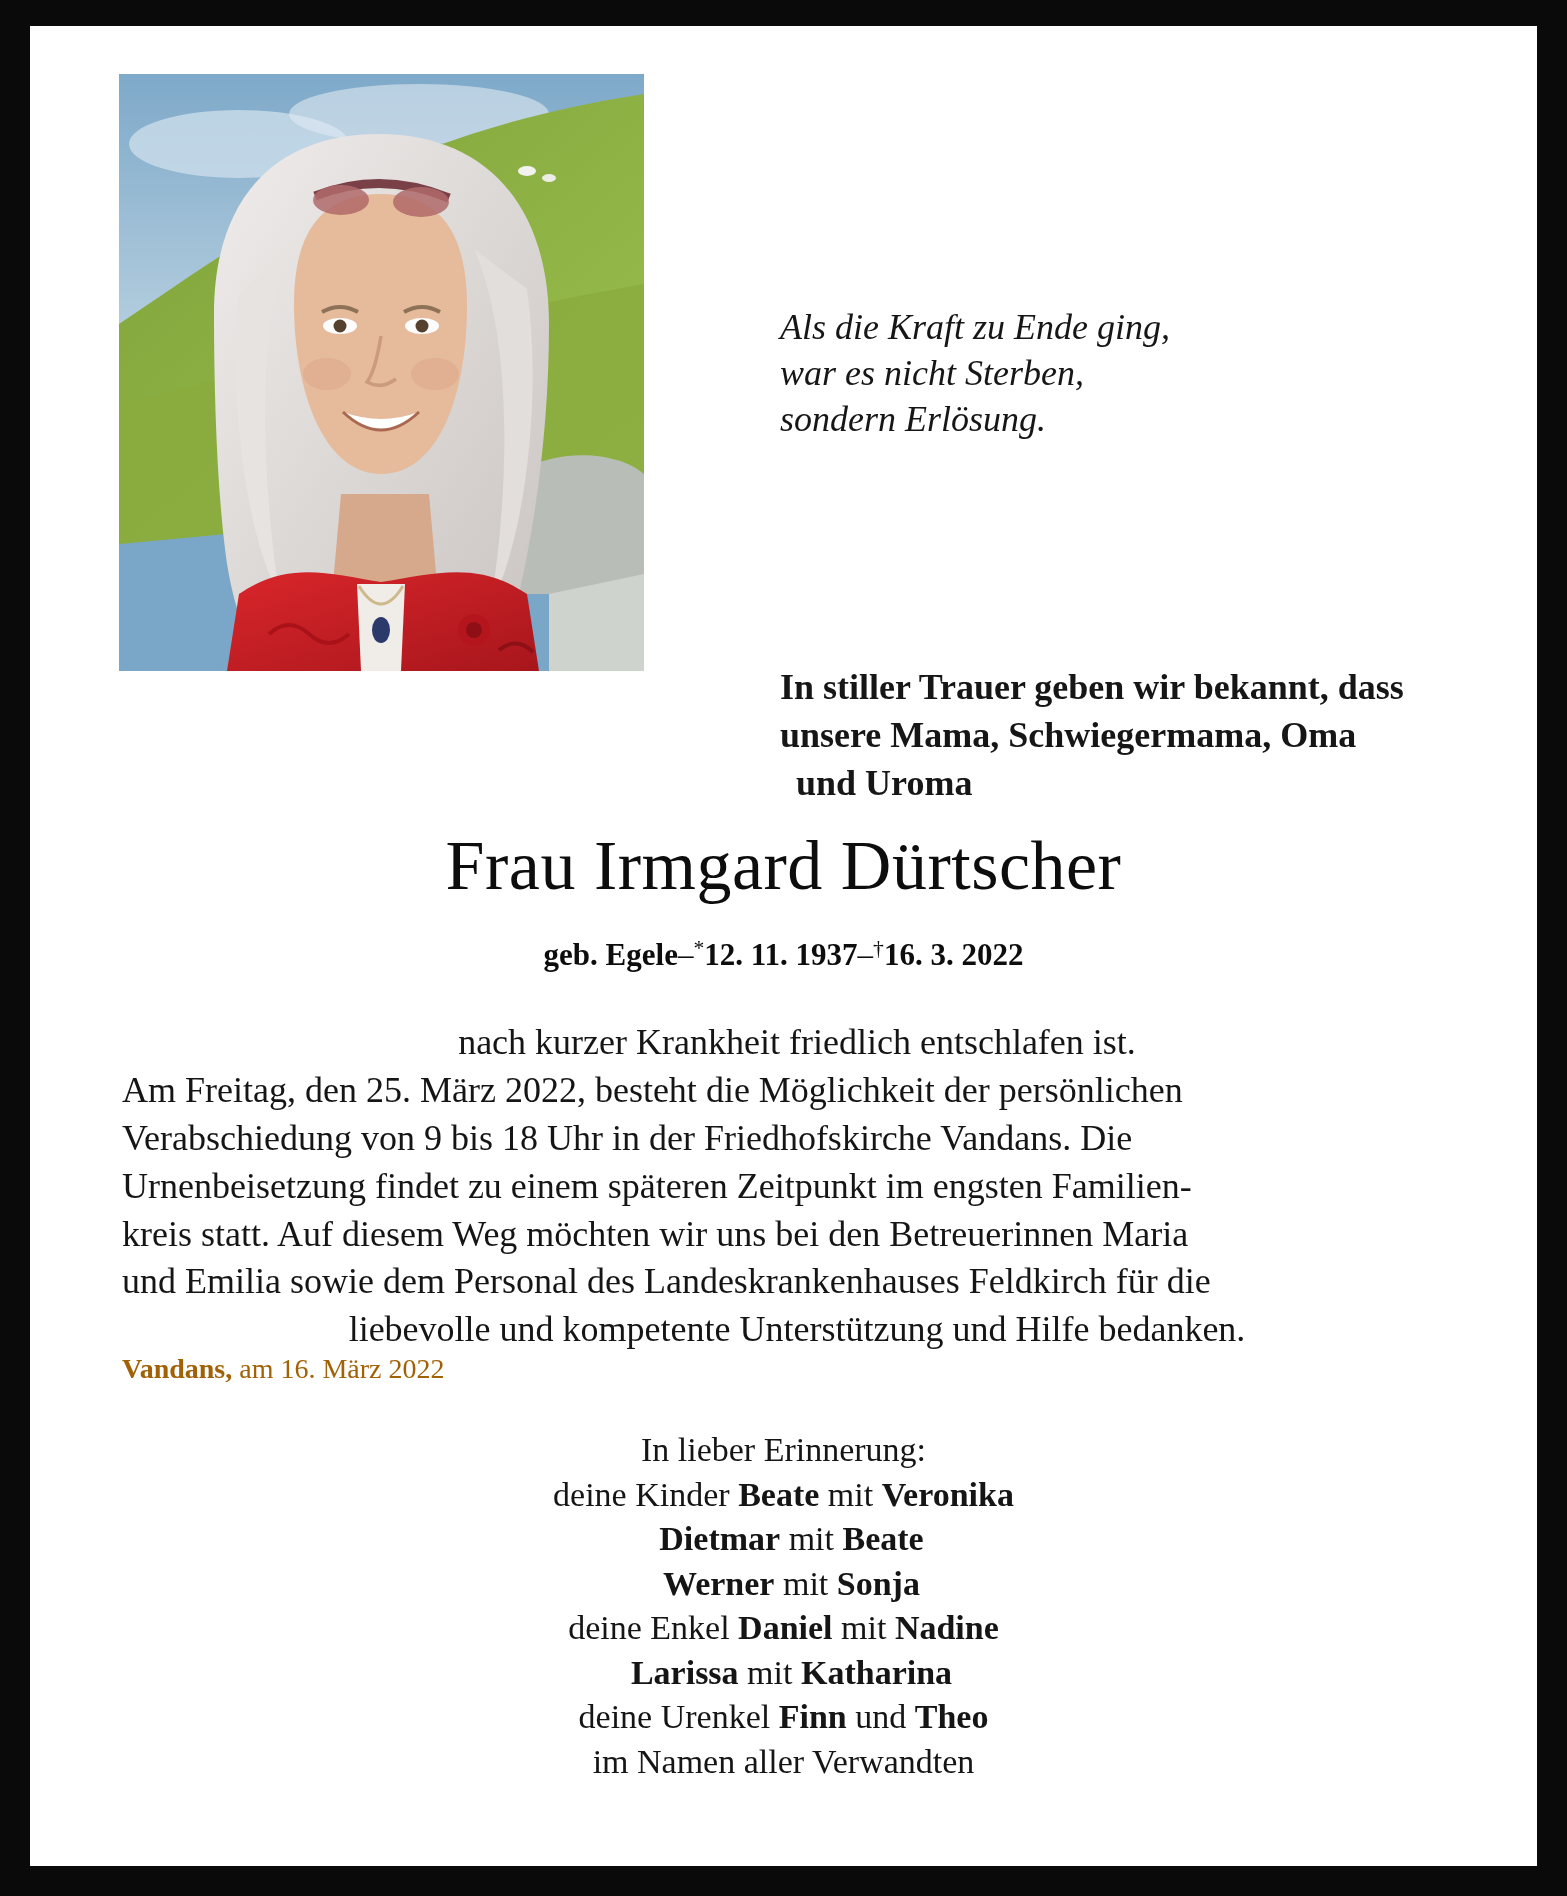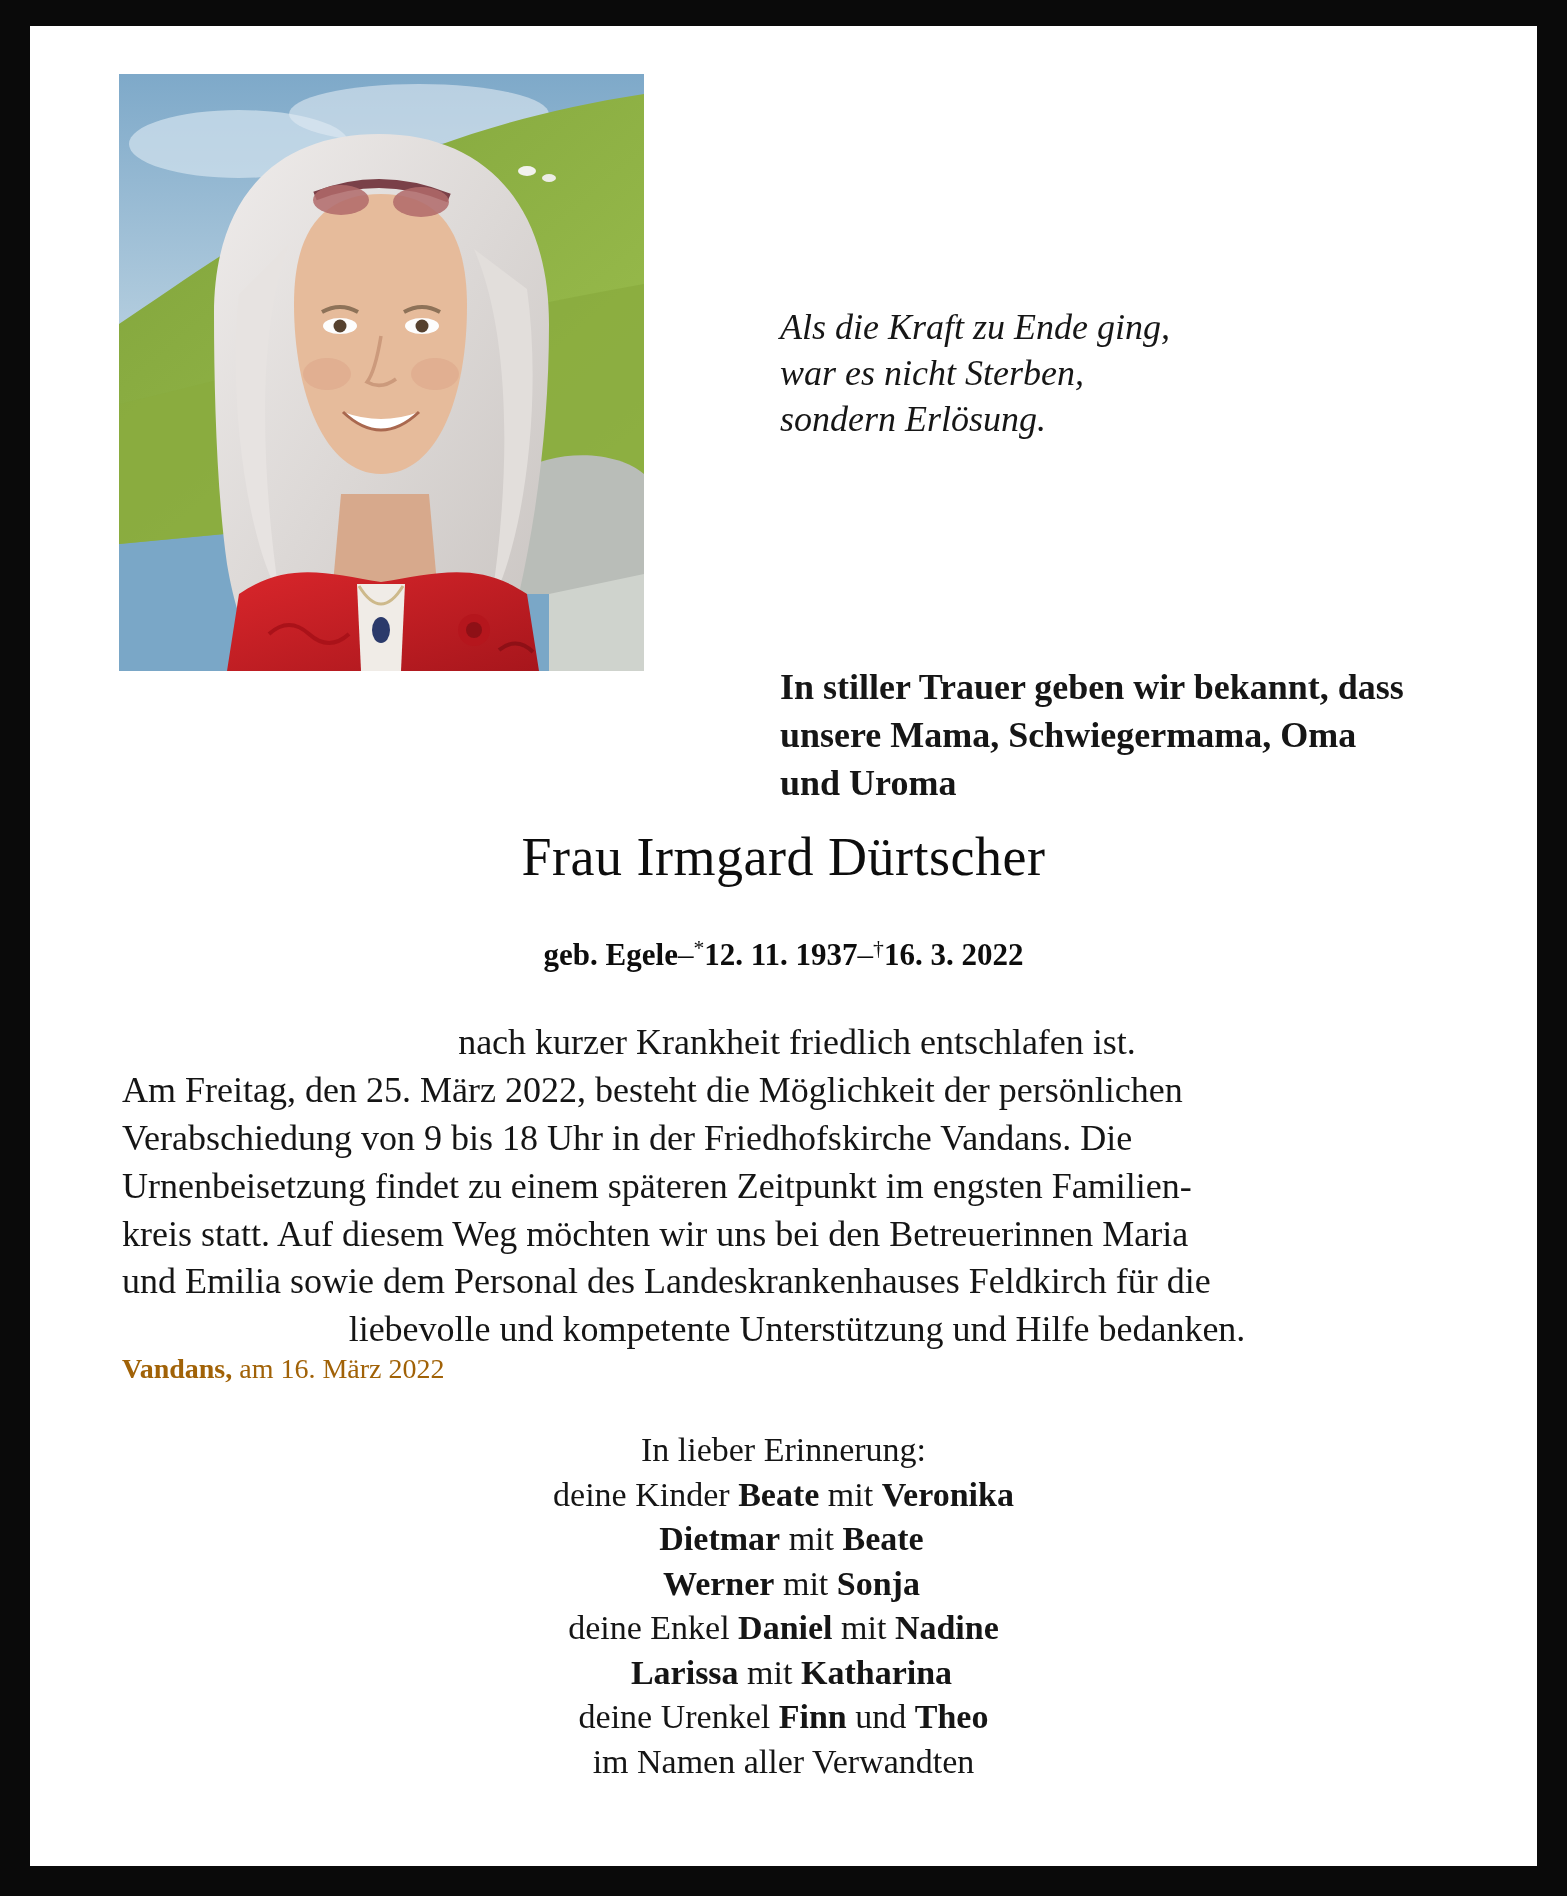--- a/index.html
+++ b/index.html
@@ -58,30 +58,30 @@
     position: absolute;
     left: 750px;
     top: 638px;
     width: 690px;
     font-size: 36px;
     line-height: 1.33;
     color: #161616;
     text-align: justify;
     font-weight: bold;
   }
-  .announce .lastline { text-align: left; }
+  .announce .lastline { text-align: left; margin-left: 16px; }
 
   
   .name {
     position: absolute;
     left: 0;
     top: 800px;
     width: 100%;
     text-align: center;
-    font-size: 54px;
+    font-size: 70px;
     letter-spacing: 0.5px;
     color: #0d0d0d;
     white-space: nowrap;
   }
   .dates {
     position: absolute;
     left: 0;
     top: 910px;
     width: 100%;
     text-align: center;

